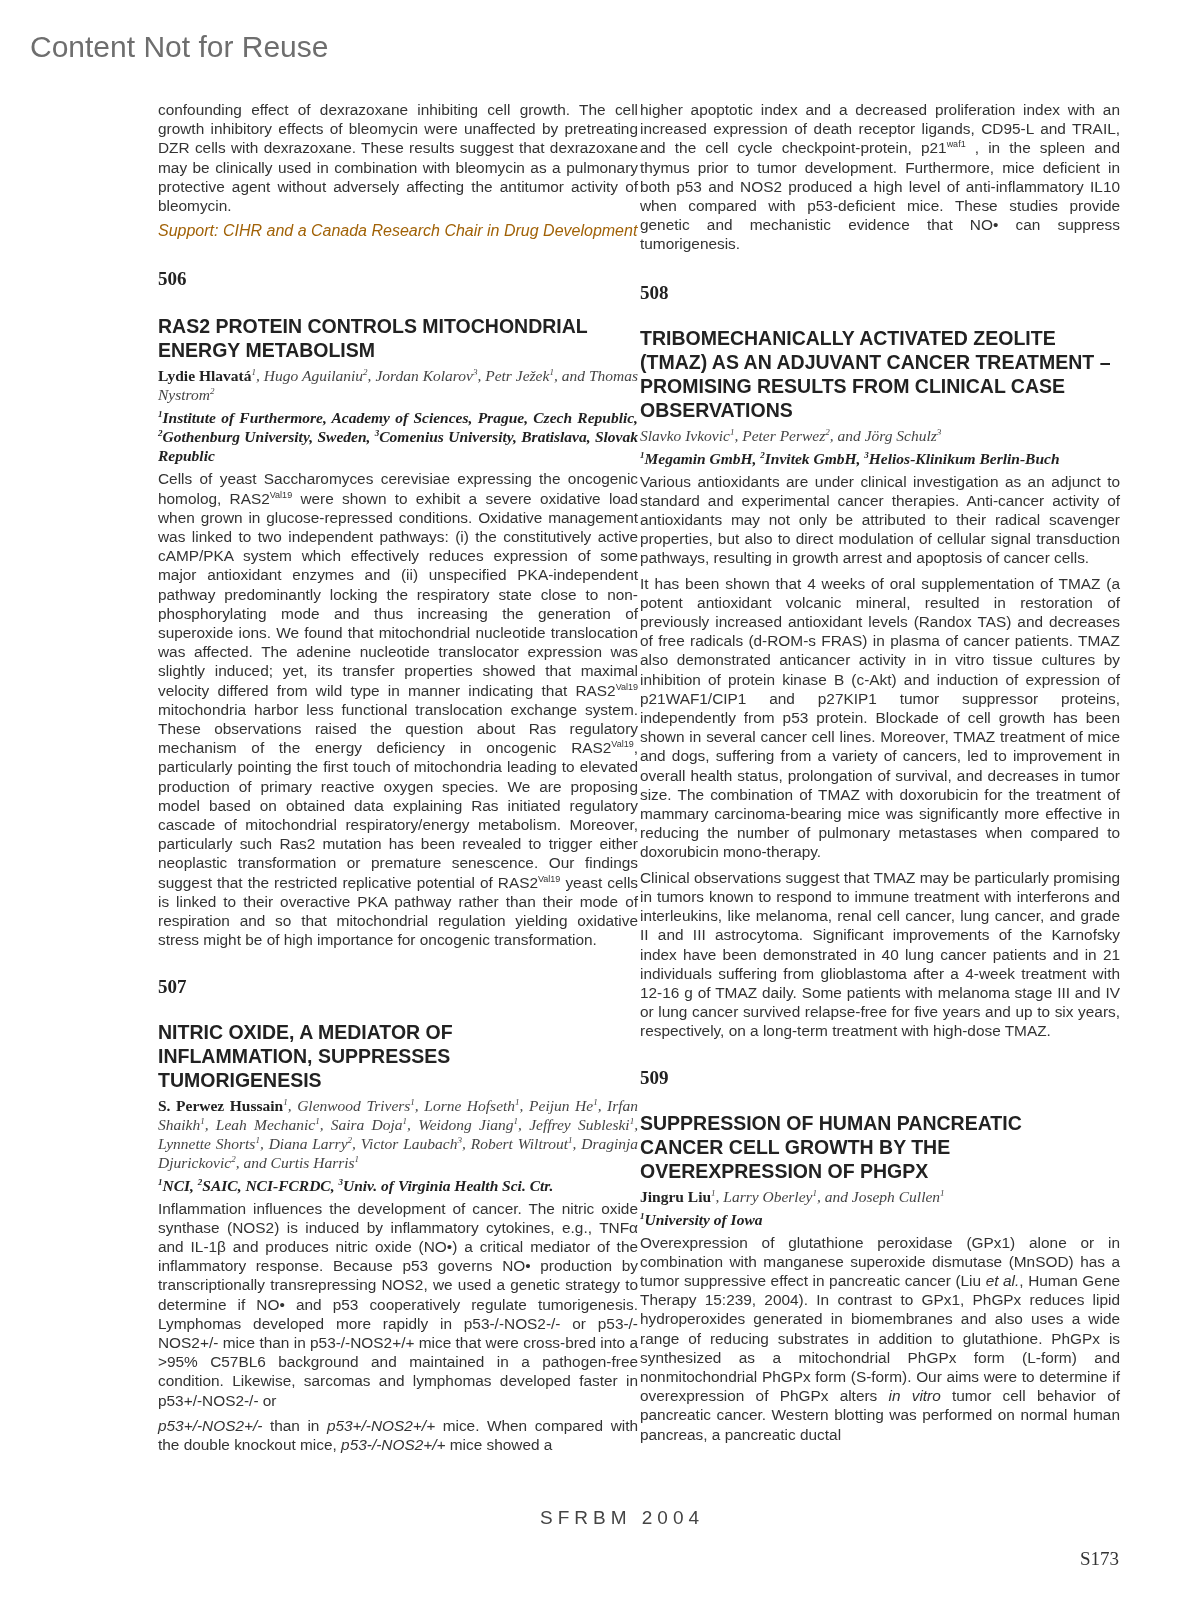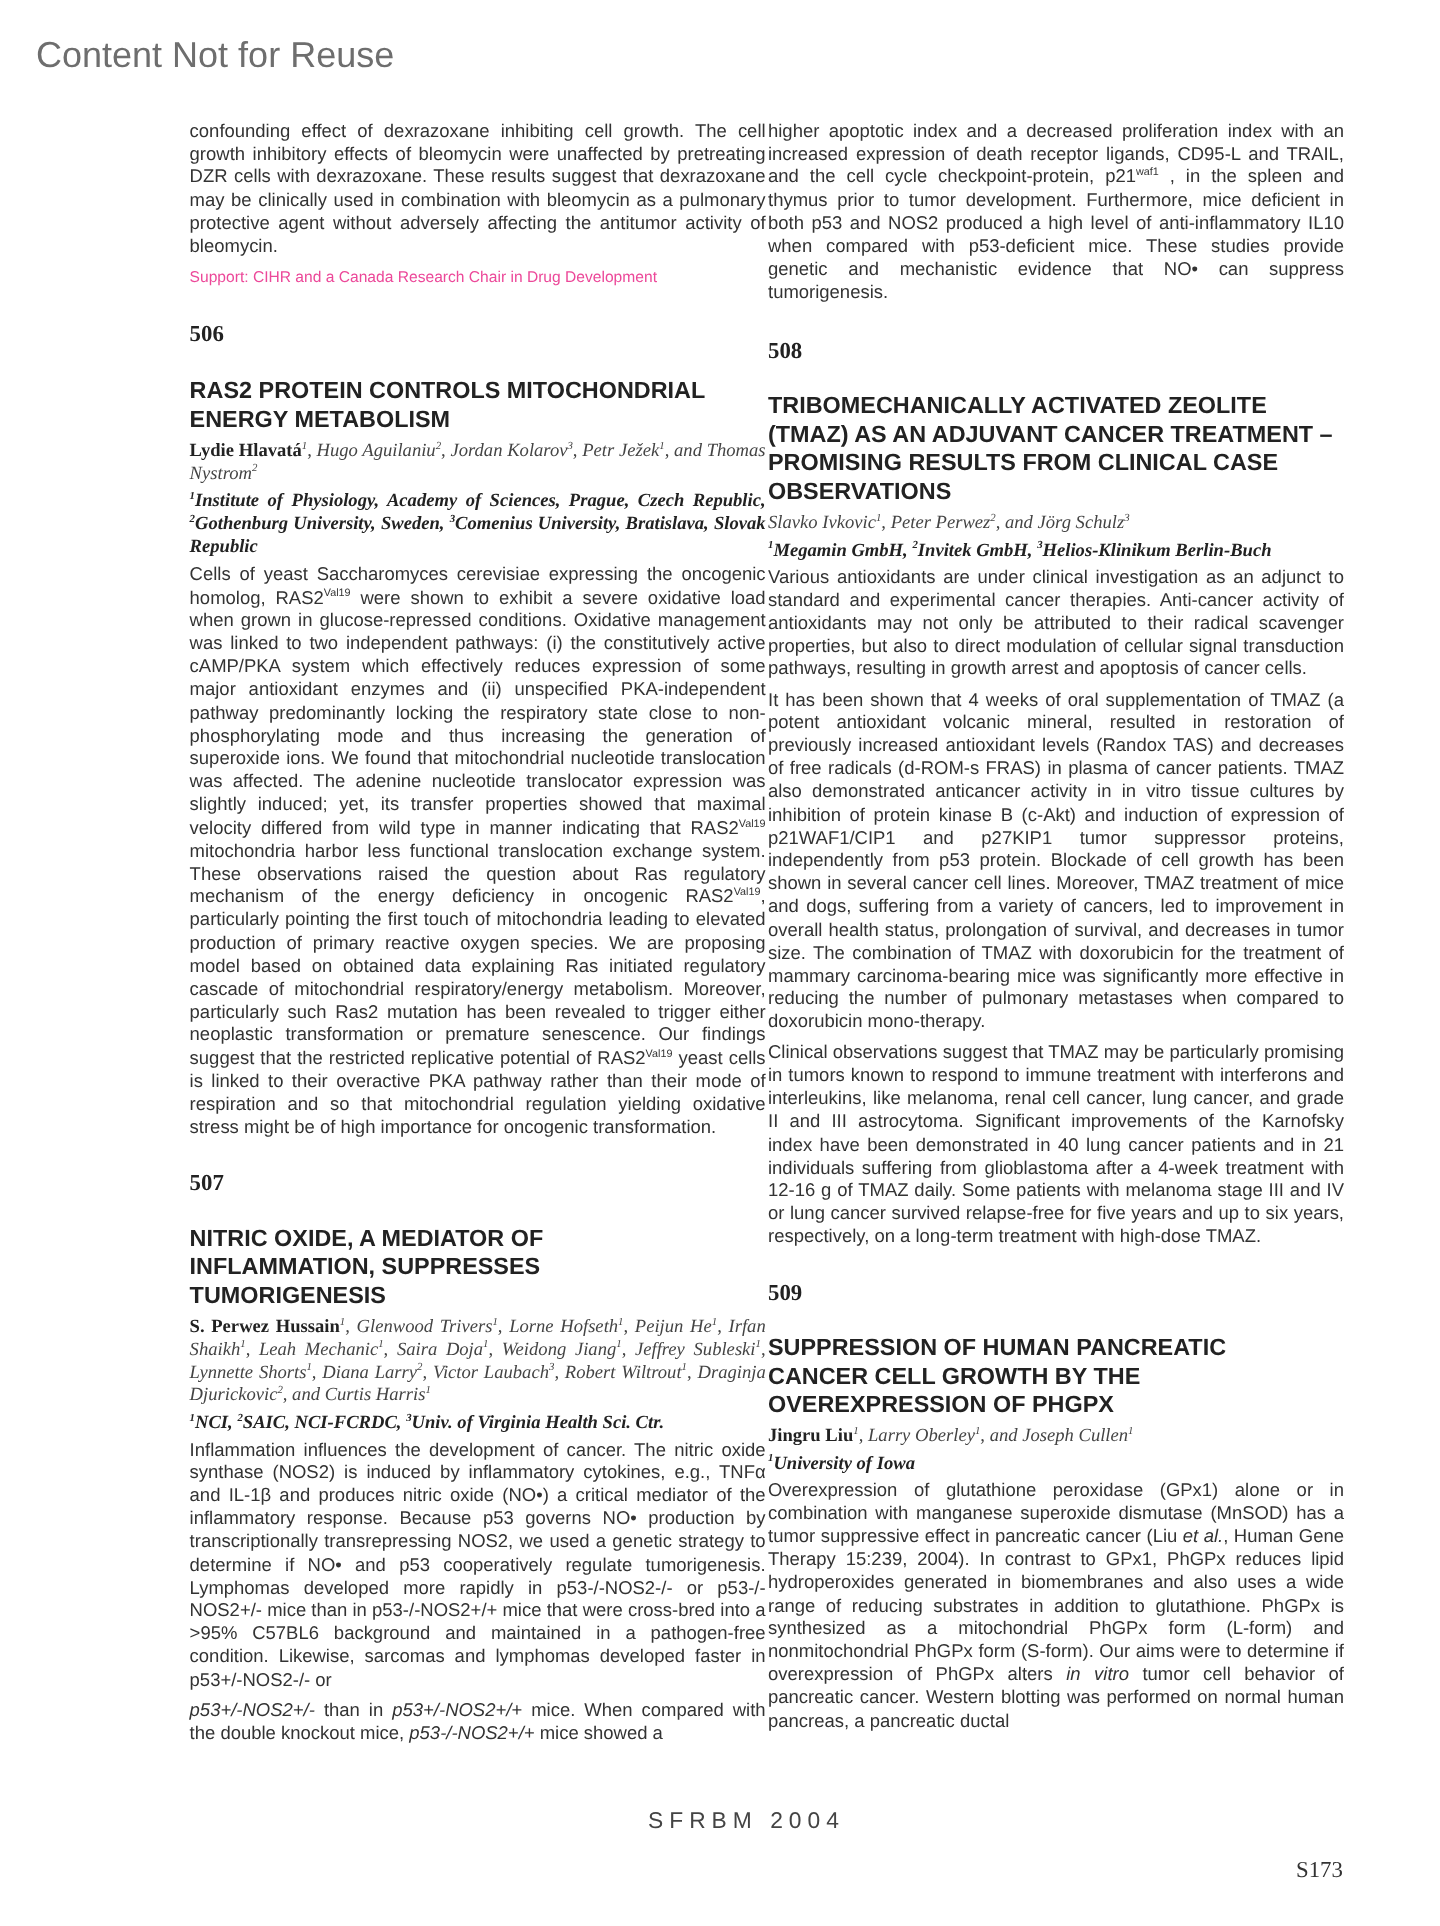--- a/index.html
+++ b/index.html
@@ -9,22 +9,22 @@
       font-family: "Liberation Sans", sans-serif; font-size: 30px; color: #6e6e6e;
     }
     .col { position: absolute; top: 100px; width: 480px; }
     .col-left { left: 110px; margin-left: 48px; }
     .col-right { left: 640px; }
     .body-text {
       font-family: "Liberation Sans", sans-serif; font-size: 15.4px; line-height: 19.2px;
       text-align: justify; margin: 0 0 6px 0; color: #333;
     }
     .support {
-      font-family: "Liberation Sans", sans-serif; font-size: 13px; line-height: 19.2px;
-      text-align: justify; margin: 0; color: #ec4899;
+      font-family: "Liberation Sans", sans-serif; font-style: italic; font-size: 16px; line-height: 19.2px;
+      text-align: justify; margin: 0; color: #a16207;
     }
     .abs-num {
       font-family: "Liberation Serif", serif; font-weight: bold; font-size: 19px; color: #222;
       margin: 0;
     }
     .abs-title {
       font-family: "Liberation Sans", sans-serif; font-weight: bold; font-size: 19.5px; line-height: 24px;
       color: #222; margin: 0 0 4px 0;
     }
     .authors {
@@ -61,21 +61,21 @@
     <p class="abs-title" style="margin-top:24px;">RAS2 PROTEIN CONTROLS MITOCHONDRIAL ENERGY METABOLISM</p>
     <p class="authors">
       <span class="presenter">Lydie Hlavatá</span><sup>1</sup>,
       <span>Hugo Aguilaniu</span><sup>2</sup>,
       <span>Jordan Kolarov</span><sup>3</sup>,
       <span>Petr Ježek</span><sup>1</sup>,
       <span>and</span>
       <span>Thomas Nystrom</span><sup>2</sup>
     </p>
     <p class="affil">
-      <sup>1</sup><span>Institute of Physiology, Academy of Sciences, Prague, Czech Republic,</span>
+      <sup>1</sup><span>Institute of Furthermore, Academy of Sciences, Prague, Czech Republic,</span>
       <sup>2</sup><span>Gothenburg University, Sweden,</span>
       <sup>3</sup><span>Comenius University, Bratislava, Slovak Republic</span>
     </p>
     <p class="body-text"><span>Cells of yeast Saccharomyces cerevisiae expressing the oncogenic homolog, RAS2</span><sup>Val19</sup><span> were shown to exhibit a severe oxidative load when grown in glucose-repressed conditions. Oxidative management was linked to two independent pathways: (i) the constitutively active cAMP/PKA system which effectively reduces expression of some major antioxidant enzymes and (ii) unspecified PKA-independent pathway predominantly locking the respiratory state close to non-phosphorylating mode and thus increasing the generation of superoxide ions. We found that mitochondrial nucleotide translocation was affected. The adenine nucleotide translocator expression was slightly induced; yet, its transfer properties showed that maximal velocity differed from wild type in manner indicating that RAS2</span><sup>Val19</sup><span> mitochondria harbor less functional translocation exchange system. These observations raised the question about Ras regulatory mechanism of the energy deficiency in oncogenic RAS2</span><sup>Val19</sup><span>, particularly pointing the first touch of mitochondria leading to elevated production of primary reactive oxygen species. We are proposing model based on obtained data explaining Ras initiated regulatory cascade of mitochondrial respiratory/energy metabolism. Moreover, particularly such Ras2 mutation has been revealed to trigger either neoplastic transformation or premature senescence. Our findings suggest that the restricted replicative potential of RAS2</span><sup>Val19</sup><span> yeast cells is linked to their overactive PKA pathway rather than their mode of respiration and so that mitochondrial regulation yielding oxidative stress might be of high importance for oncogenic transformation.</span></p>
   </div>
 
   <div style="margin-top:26px;">
     <p class="abs-num">507</p>
     <p class="abs-title" style="margin-top:22px; width:330px;">NITRIC OXIDE, A MEDIATOR OF INFLAMMATION, SUPPRESSES TUMORIGENESIS</p>
     <p class="authors">

